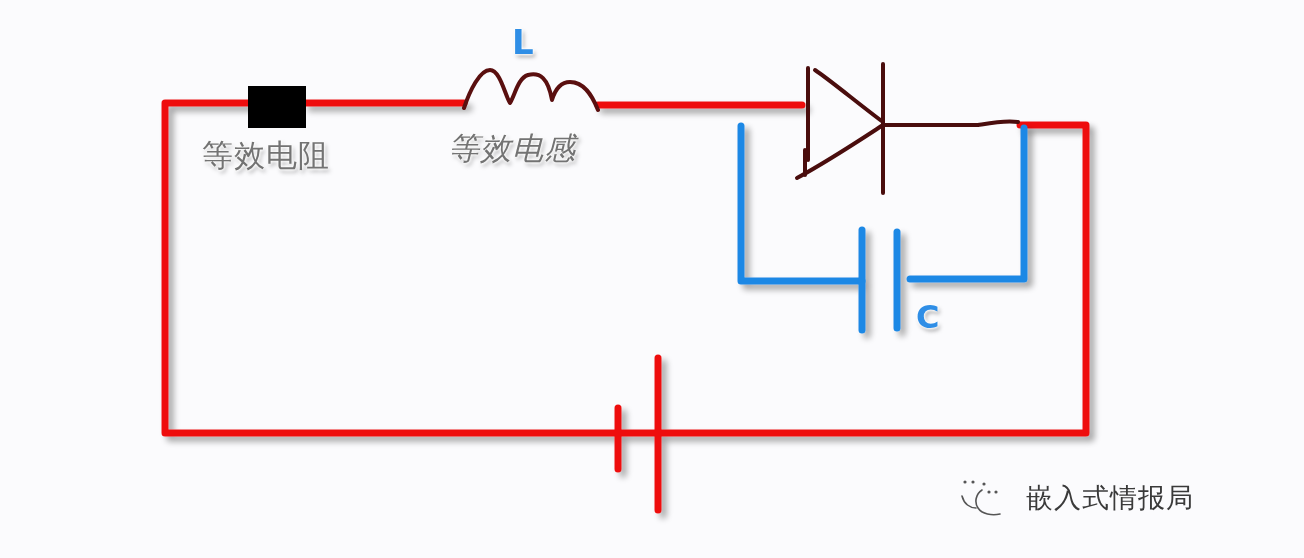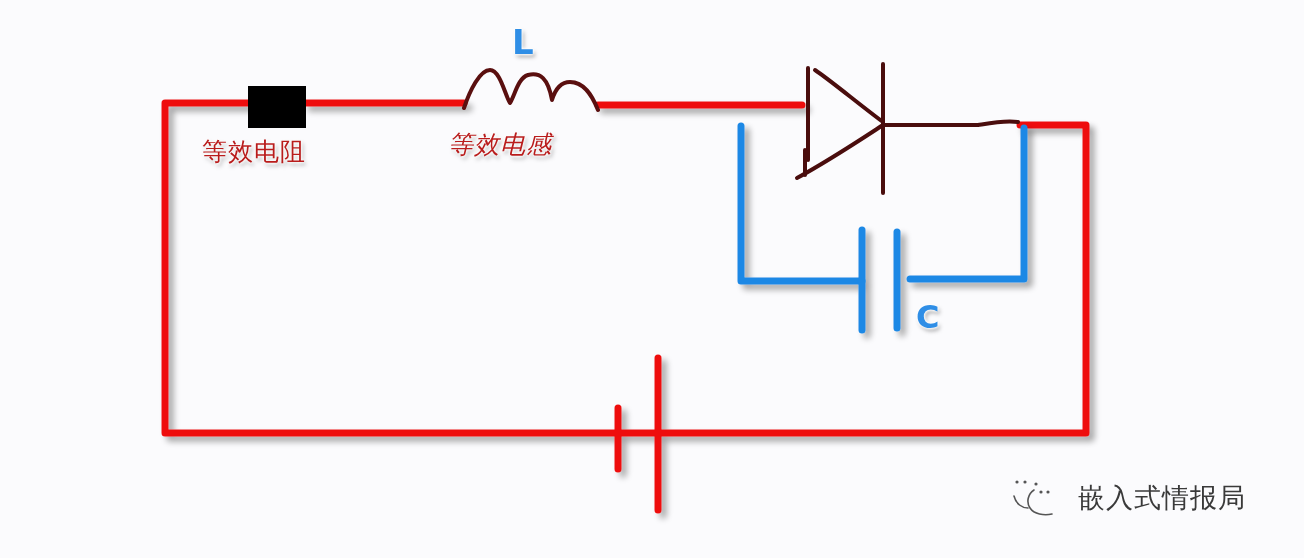--- a/index.html
+++ b/index.html
@@ -6,39 +6,39 @@
     body {
       width: 1304px; height: 558px; overflow: hidden;
       background: #fbfbfd;
       font-family: "DejaVu Sans", sans-serif;
       position: relative;
     }
     #diagram { position: absolute; left: 0; top: 0; }
     .label-cn {
       position: absolute;
       font-family: "DejaVu Sans", sans-serif;
-      font-size: 25px;
-      color: #b91c1c;
+      font-size: 31px;
+      color: #737373;
       letter-spacing: 1px;
       text-shadow:
         0 0 3px #fff, 0 0 3px #fff, 0 0 4px #fff,
         2px 3px 4px rgba(0,0,0,0.35);
       white-space: nowrap;
     }
     .label-letter {
       position: absolute;
       font-family: "DejaVu Sans", sans-serif;
       font-weight: bold;
       color: #2f8ee6;
       text-shadow:
         0 0 3px #fff, 0 0 3px #fff, 0 0 4px #fff,
         2px 3px 4px rgba(0,0,0,0.35);
     }
     .watermark {
-      position: absolute; left: 1008px; top: 478px;
+      position: absolute; left: 956px; top: 478px;
       display: flex; align-items: center; gap: 18px;
     }
     .watermark-text {
       font-family: "DejaVu Sans", sans-serif;
       font-size: 27px; color: #3a3a3a; letter-spacing: 1px;
     }
   </style>
 </head>
 <body>
 

